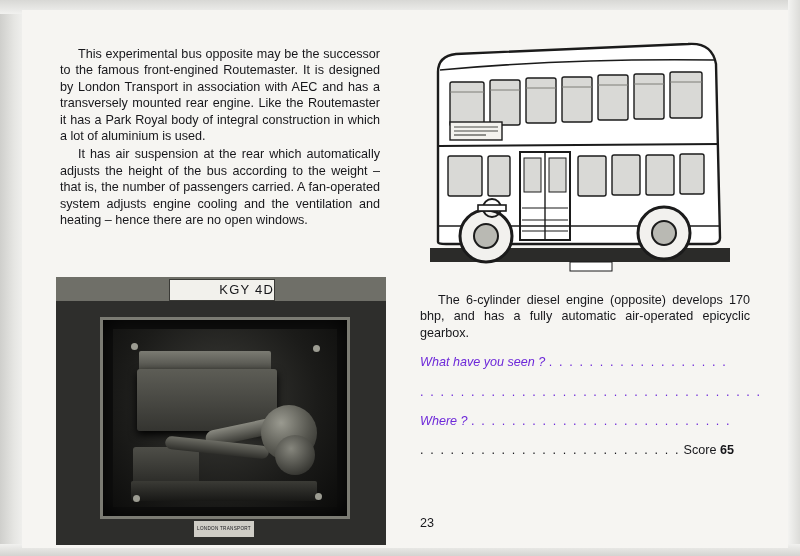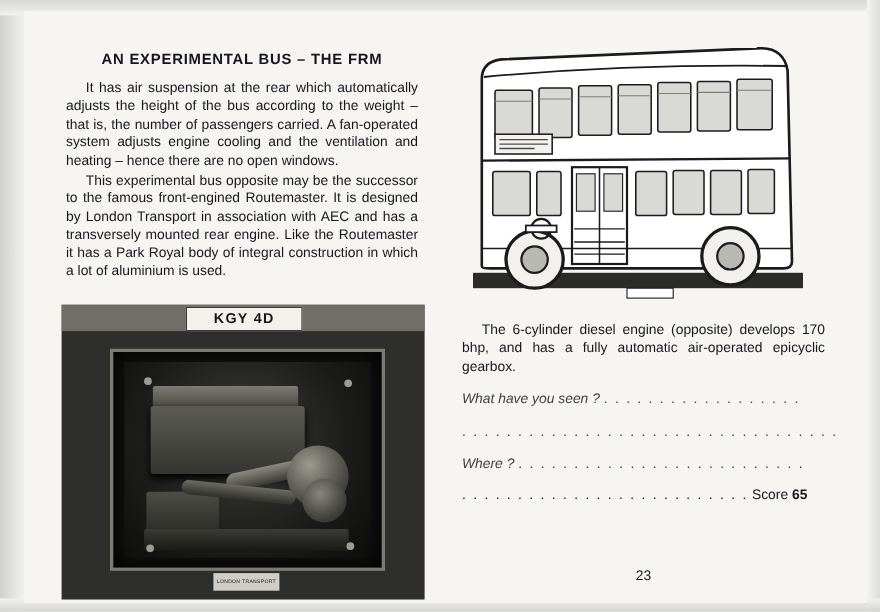--- a/index.html
+++ b/index.html
@@ -98,23 +98,23 @@
   .pe-plate {
     position: absolute;
     left: 113px;
     top: 2px;
     width: 104px;
     height: 20px;
     background: #f2f1ec;
     border: 1px solid #3a3a36;
     color: #17171a;
     font-size: 13px;
-    font-weight: bold;
+    font-weight: normal;
     letter-spacing: 1.2px;
-    text-align: center;
+    text-align: right;
     line-height: 20px;
     font-family: "Liberation Sans", sans-serif;
   }
   .pe-bay {
     position: absolute;
     left: 44px;
     top: 40px;
     width: 244px;
     height: 196px;
     background: #111110;
@@ -240,21 +240,21 @@
     font-size: 12.6px;
     line-height: 16.4px;
     color: #17171b;
     font-style: italic;
     margin: 14px 0 0 0;
     font-family: "Liberation Sans", sans-serif;
   }
   .q-line {
     font-size: 12.6px;
     line-height: 16.4px;
-    color: #404040;
+    color: #6d28d9;
     font-style: italic;
     margin: 13px 0 0 0;
     white-space: nowrap;
     font-family: "Liberation Sans", sans-serif;
   }
   .dots {
     font-style: normal;
     letter-spacing: 1.6px;
   }
   .score-line {
@@ -265,41 +265,39 @@
     white-space: nowrap;
     font-family: "Liberation Sans", sans-serif;
   }
   .score-label { font-style: normal; text-align: right; }
   .score-value { font-weight: bold; text-align: center; }
   .page-number {
     position: absolute;
     left: 420px;
     top: 516px;
     width: 330px;
-    text-align: center;
     font-size: 12.6px;
     color: #17171b;
     font-family: "Liberation Sans", sans-serif;
   }
 </style>
 </head>
 <body>
 
 <div id="page">
   <div class="scan-edge-left"></div>
   <div class="scan-edge-top"></div>
   <div class="scan-edge-right"></div>
   <div class="scan-edge-bottom"></div>
 
   <div class="page-sheet"></div>
 
   <div class="col-left">
-    <h1 class="article-title">AN EXPERIMENTAL BUS – THE FRM</h1>
+    <p class="body-par">This experimental bus opposite may be the successor to the famous front-engined Routemaster. It is designed by London Transport in association with AEC and has a transversely mounted rear engine. Like the Routemaster it has a Park Royal body of integral construction in which a lot of aluminium is used.</p>
     <p class="body-par">It has air suspension at the rear which automatically adjusts the height of the bus according to the weight – that is, the number of passengers carried. A fan-operated system adjusts engine cooling and the ventilation and heating – hence there are no open windows.</p>
-    <p class="body-par">This experimental bus opposite may be the successor to the famous front-engined Routemaster. It is designed by London Transport in association with AEC and has a transversely mounted rear engine. Like the Routemaster it has a Park Royal body of integral construction in which a lot of aluminium is used.</p>
   </div>
 
   <div class="photo-engine">
     <div class="pe-frameTop"></div>
     <div class="pe-plate">KGY 4D</div>
     <div class="pe-bay">
       <div class="pe-innerwall">
         <div class="pe-head"></div>
         <div class="pe-engine-block"></div>
         <div class="pe-aux"></div>

